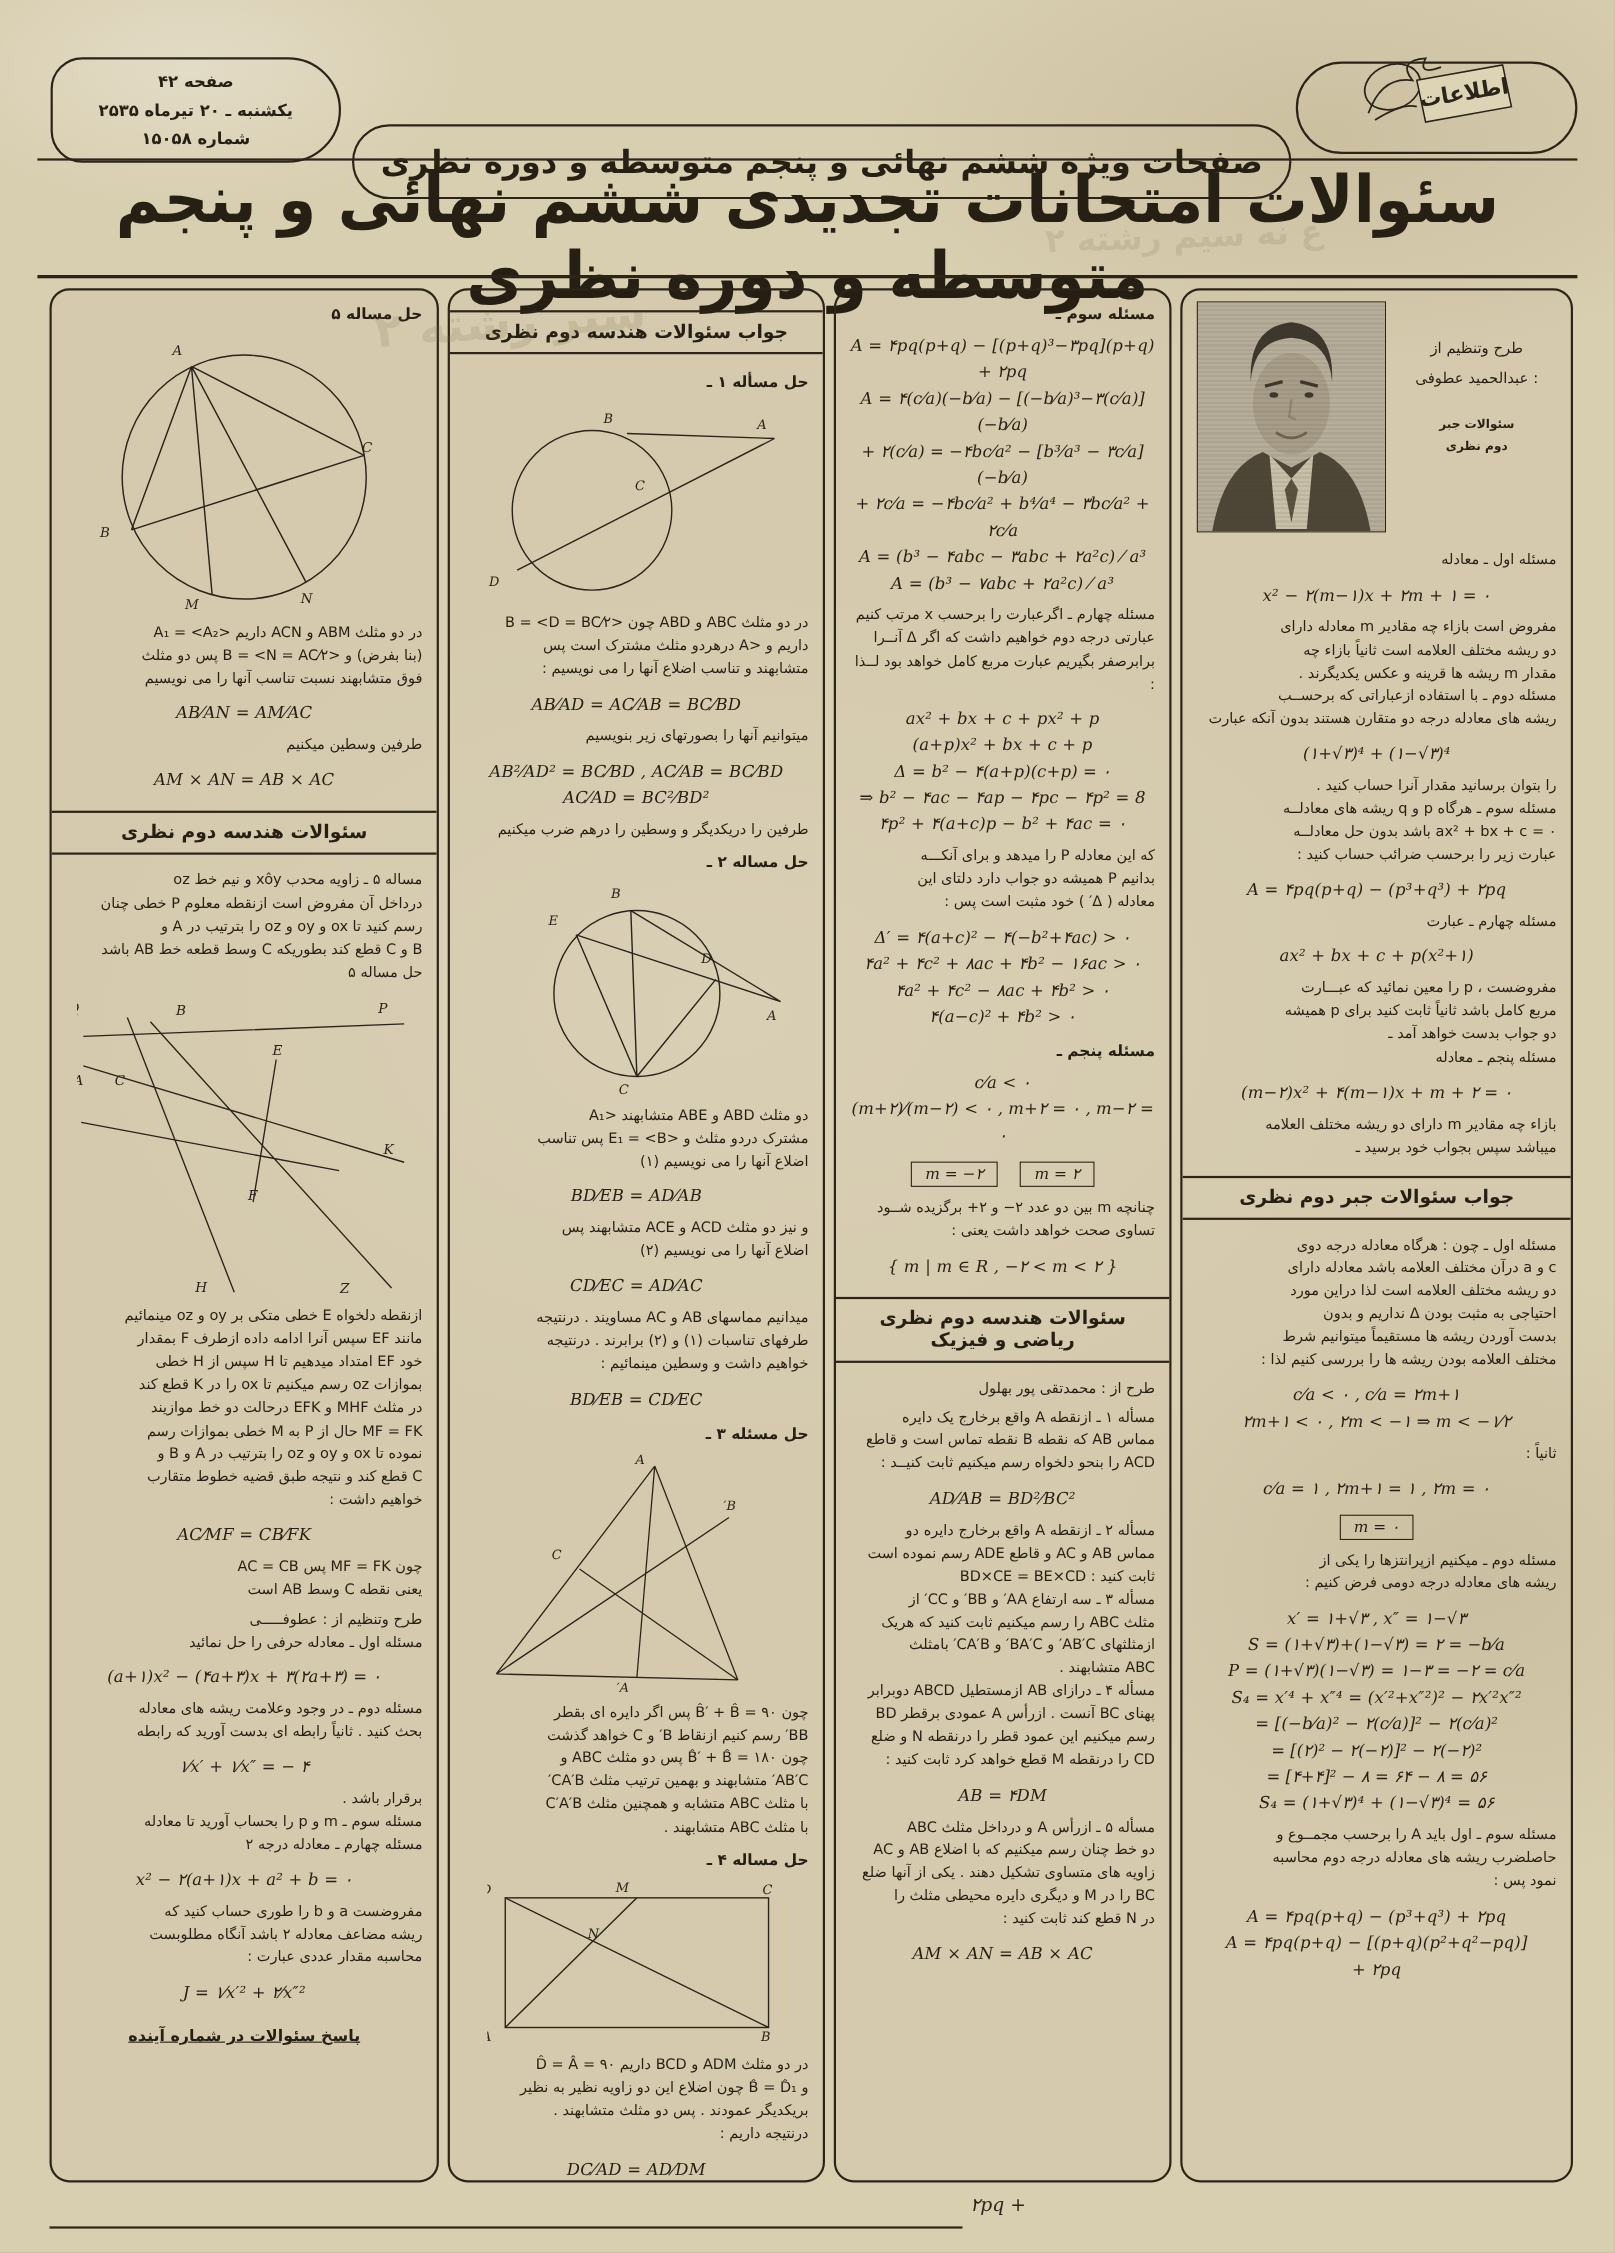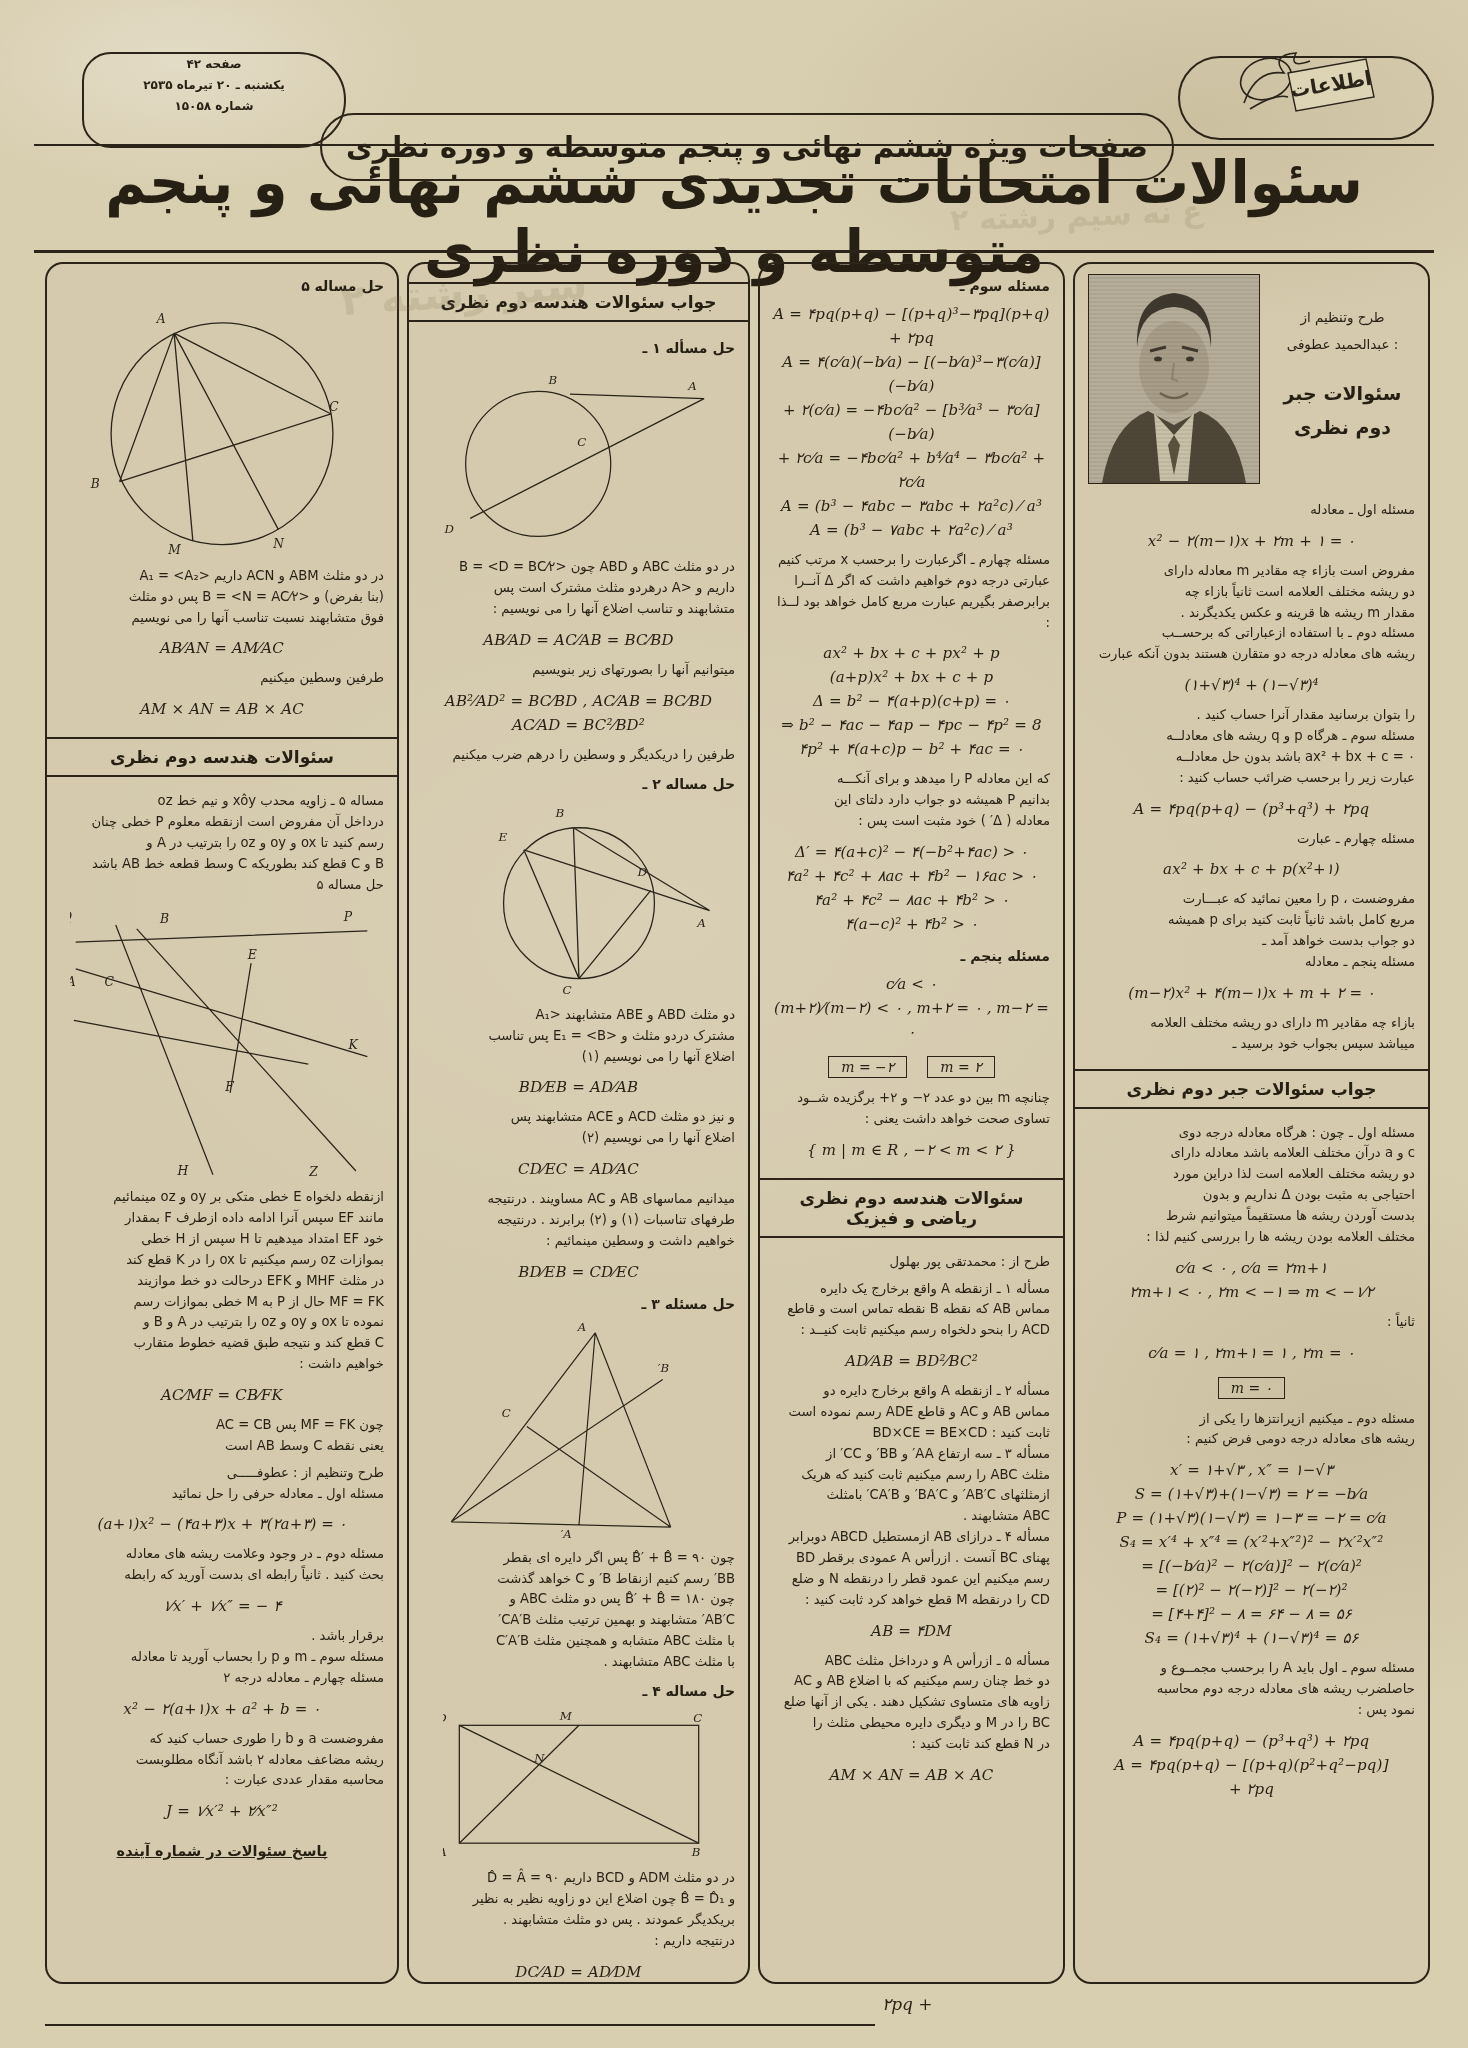--- a/index.html
+++ b/index.html
@@ -6,22 +6,22 @@
   .page{position:relative;width:1468px;height:2048px;margin:0 auto;overflow:hidden;
     color:#261f13;font-family:"DejaVu Sans",sans-serif;
     background:
       radial-gradient(420px 220px at 12% 3%, rgba(255,255,255,.28), transparent 60%),
       radial-gradient(650px 320px at 82% 6%, rgba(124,104,62,.14), transparent 65%),
       radial-gradient(900px 600px at 45% 45%, rgba(255,255,255,.10), transparent 70%),
       radial-gradient(500px 400px at 92% 70%, rgba(120,100,60,.10), transparent 70%),
       #d8ceb0;}
   
   .info-box{position:absolute;left:46px;top:52px;width:260px;height:92px;border:2px solid #2c2418;
-    border-radius:30px 50px 50px 30px;display:flex;flex-direction:column;
-    align-items:center;font-size:12px;font-weight:bold;line-height:1.75;margin-left:36px;}
+    border-radius:30px 50px 50px 30px;display:flex;flex-direction:column;justify-content:center;
+    align-items:center;font-size:15px;font-weight:bold;line-height:1.75;}
   .banner{position:absolute;left:320px;top:66px;width:850px;height:64px;border:2.5px solid #2c2418;
     border-radius:34px;display:flex;align-items:center;justify-content:center;font-weight:bold;font-size:29px;margin-top:47px;}
   .logo-oval{position:absolute;left:1178px;top:56px;width:252px;height:80px;border:2px solid #2c2418;
     border-radius:42px;display:flex;align-items:center;justify-content:center;}
   .logo-oval svg{margin-top:-30px;}
   .logo-word{font:700 20px "DejaVu Sans",sans-serif;}
   .main-title{position:absolute;left:40px;top:152px;width:1388px;margin:0;text-align:center;
     font-size:56px;font-weight:bold;letter-spacing:-1px;transform:scaleY(1.06);}
   .rule{position:absolute;background:#2c2418;}
   #rule-a{left:34px;top:144px;width:1400px;height:2px;}
@@ -44,21 +44,21 @@
   .mline{direction:ltr;unicode-bidi:isolate;text-align:center;
     font:italic 15px "DejaVu Serif",serif;letter-spacing:.2px;line-height:1.6;}
   .mbox-row{display:flex;gap:20px;justify-content:center;direction:ltr;margin:4px 0;align-items:center;}
   .mbox{border:1.5px solid #2c2418;padding:2px 12px;font:italic 14px "DejaVu Serif",serif;}
   .note{font-weight:bold;text-align:center;text-decoration:underline;font-size:14.5px;margin-top:12px;}
   .diagram{display:flex;justify-content:center;margin:4px 0;}
   .lb text{font:italic 13px "DejaVu Serif",serif;fill:#2a241a;}
   
   .photo-row{display:flex;gap:10px;align-items:flex-start;margin-bottom:10px;}
   .byline{flex:1;padding-top:30px;font-size:13.5px;line-height:2.0;text-align:center;}
-  .byline .subject{font-weight:bold;font-size:19px;margin-top:18px;line-height:1.8;}
+  .byline .subject{font-weight:bold;font-size:11px;margin-top:18px;line-height:1.8;}
   .photo{width:170px;height:208px;border:1.5px solid #2c2418;position:relative;flex:0 0 auto;}
   .photo:after{content:"";position:absolute;inset:0;
     background:repeating-linear-gradient(0deg,rgba(60,50,30,.08) 0 2px,transparent 2px 4px);}
   
   .ghost{position:absolute;color:#7a6c49;opacity:.16;font-weight:bold;pointer-events:none;white-space:nowrap;}
   .stray{position:absolute;font:italic 17px "DejaVu Serif",serif;color:#2c2418;}
 </style>
 </head>
 <body>
 

